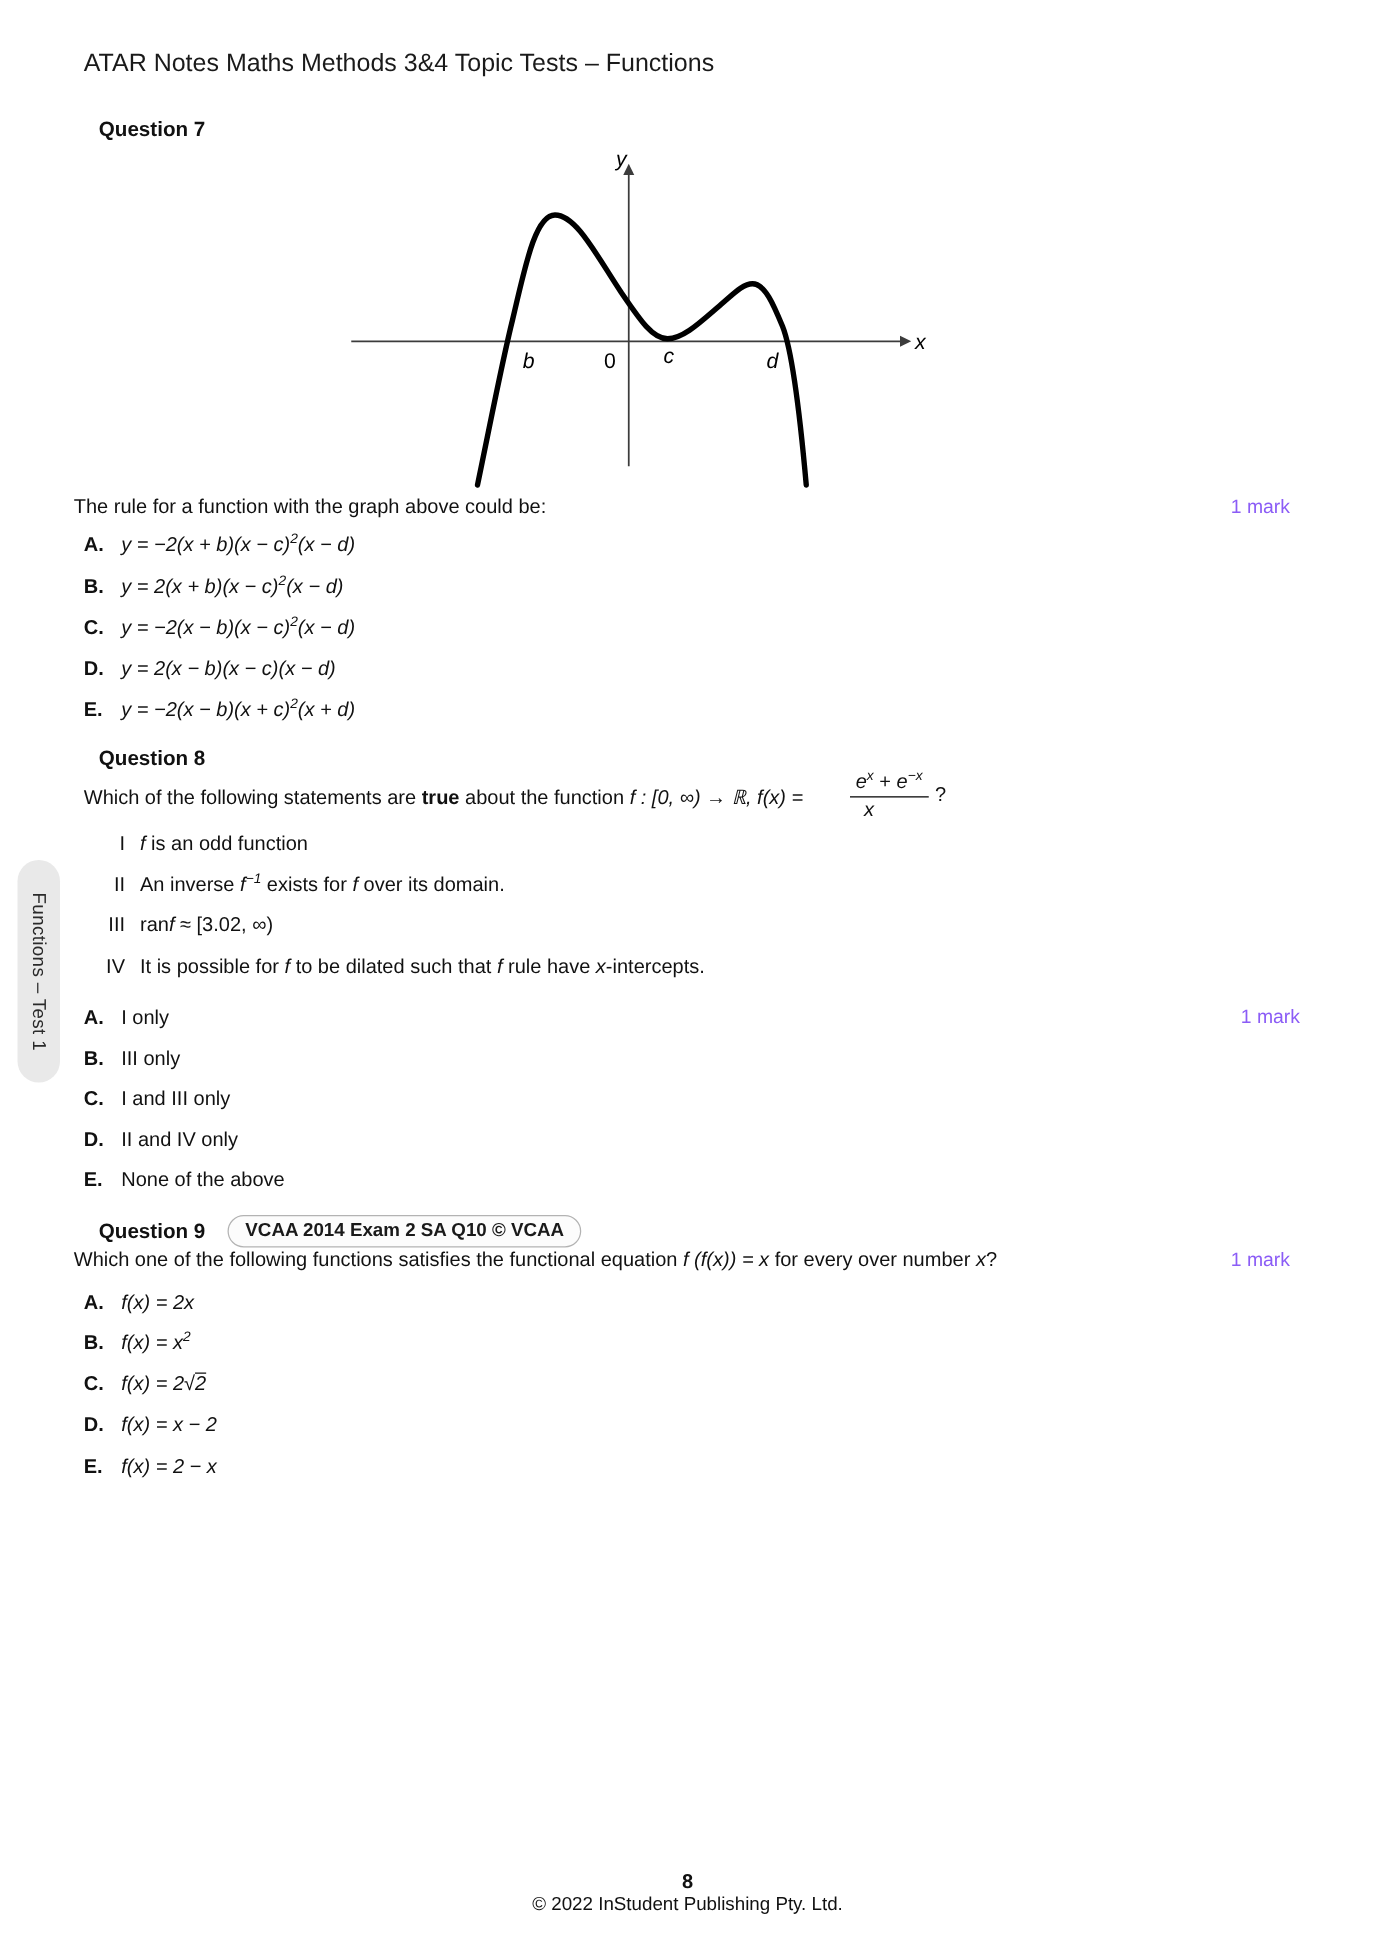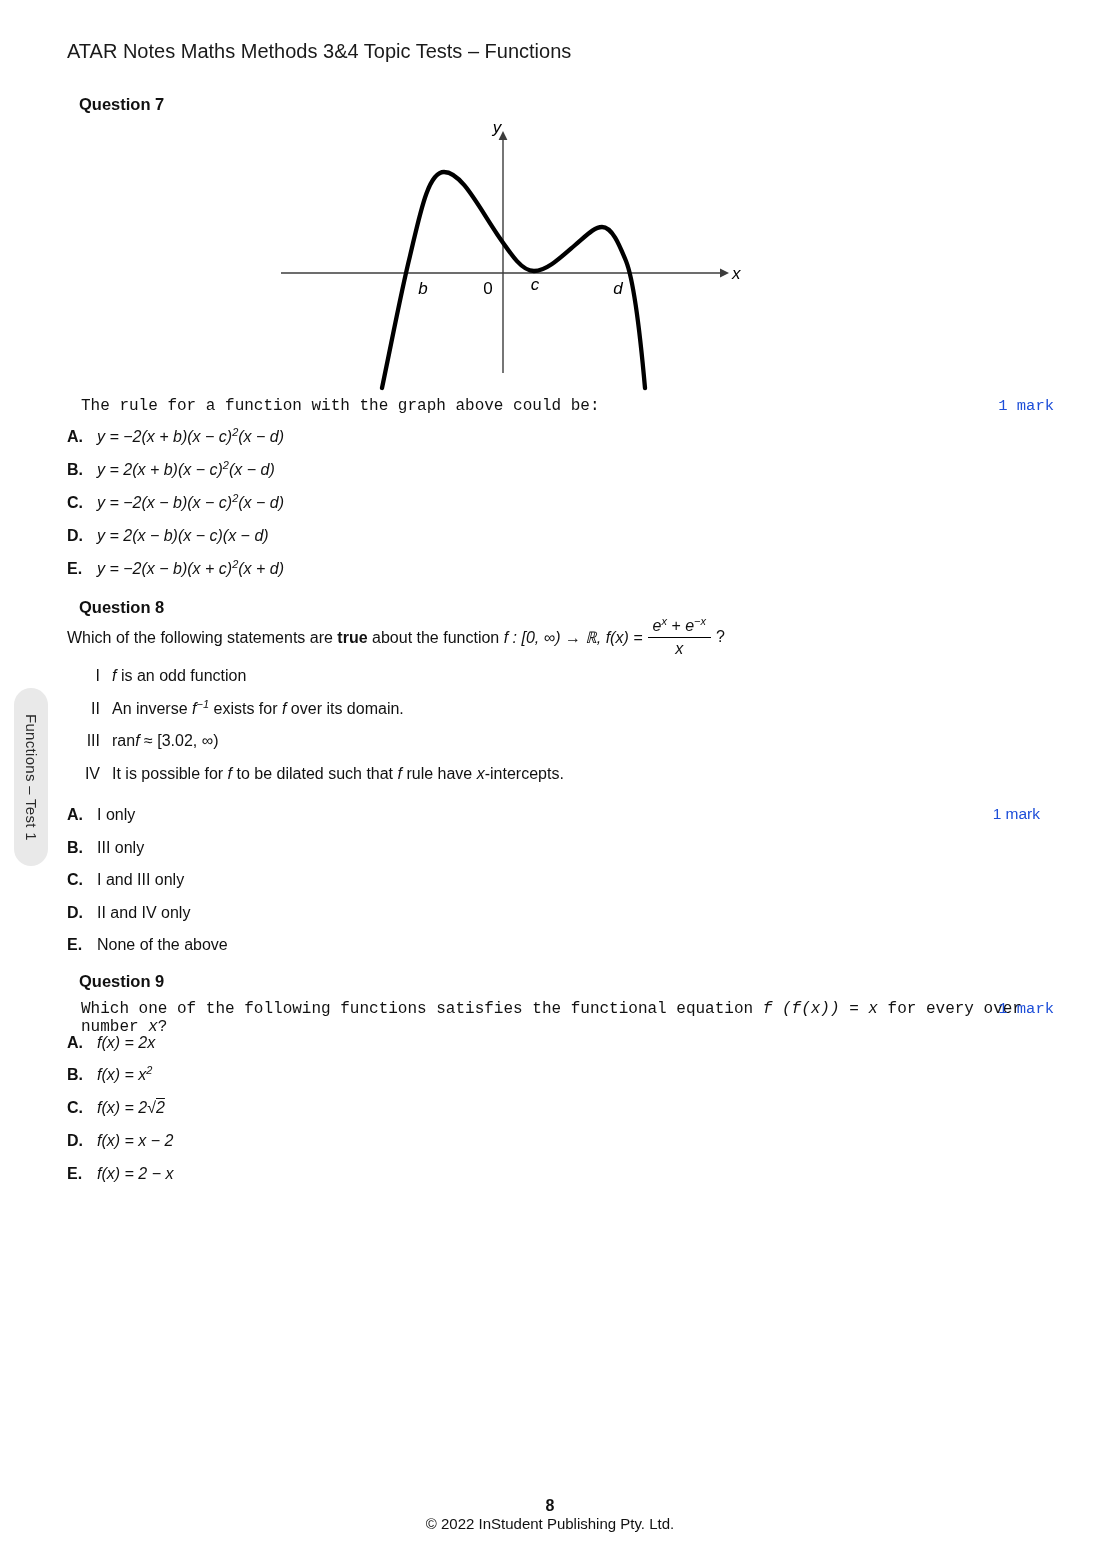--- a/index.html
+++ b/index.html
@@ -10,34 +10,34 @@
     overflow:hidden;
   }
   .abs { position:absolute; }
   .header { left:67px; top:40px; font-size:20px; color:#1a1a1a; }
   .qheading { display:flex; align-items:center; gap:18px; }
   .qtitle { font-weight:bold; font-size:16.5px;margin-left:12px; }
   .badge {
     border:1.5px solid #b3b3b3; border-radius:14px; background:#fcfcfc;
     padding:3px 13px 4px 13px; font-weight:bold; font-size:15px; color:#1a1a1a;
   }
-  .promptrow { left:81px; width:973px; font-size:16px;font-family:Liberation Mono, monospace; }
-  .marks { position:absolute; right:0; top:0; font-size:15.5px; color:#1d4ed8; }
+  .promptrow { left:59px; width:973px; font-size:16px; }
+  .marks { position:absolute; right:0; top:0; font-size:15.5px; color:#8b5cf6; }
   .options .row { display:flex; align-items:center; }
   .letter { font-weight:bold; width:30px; flex-shrink:0; font-size:16px; }
   .math { font-style:italic; font-size:16px; }
   .rm { font-style:normal; }
   sup.e { font-size:11px; vertical-align:super; line-height:0; font-style:italic; }
   .opttext { font-size:16px; }
   .stem8 { left:67px; top:610px; width:973px; min-height:54px;
            display:flex; align-items:center; font-size:16px; }
   .bold { font-weight:bold;text-align:right; }
   .frac { display:inline-flex; flex-direction:column; align-items:center;
           vertical-align:middle; margin:0 5px; font-style:italic; }
-  .frac .num { border-bottom:1.4px solid #000; padding:0 5px 2px 5px; line-height:1.15; }
+  .frac .num { border-bottom:1.4px solid #000; padding:0 5px 2px 5px; line-height:1.15;margin-left:32px; }
   .frac .den { padding-top:2px; line-height:1.1; }
   .stmts { left:67px; top:660px; }
   .stmts .row { display:flex; align-items:center; height:32.5px; font-size:16px; }
   .numeral { width:33px; text-align:right; flex-shrink:0; }
   .stmt-gap { width:12px; flex-shrink:0; }
   .rad { text-decoration:overline; font-style:italic; }
   .sidetab {
     left:14px; top:688px; width:34px; height:178px;
     background:#e9e9e9; border-radius:17px;
     display:flex; align-items:center; justify-content:center;
@@ -169,20 +169,21 @@
     <span class="opttext">II and IV only</span>
   </div>
   <div class="row" style="height:32.5px;">
     <span class="letter">E.</span>
     <span class="opttext">None of the above</span>
   </div>
 </div>
 
 <div class="abs qheading" style="left:67px; top:972px;">
   <span class="qtitle">Question 9</span>
+  <span class="badge">VCAA 2014 Exam 2 SA Q10 © VCAA</span>
 </div>
 
 <div class="abs promptrow" style="top:1000px;">
   <span>Which one of the following functions satisfies the functional equation </span><span class="math">f (f(x)) = x</span><span> for every over number </span><span class="math">x</span><span>?</span>
   <span class="marks">1 mark</span>
 </div>
 
 <div class="abs options" style="left:67px; top:1027px;">
   <div class="row" style="height:32px;">
     <span class="letter">A.</span>

